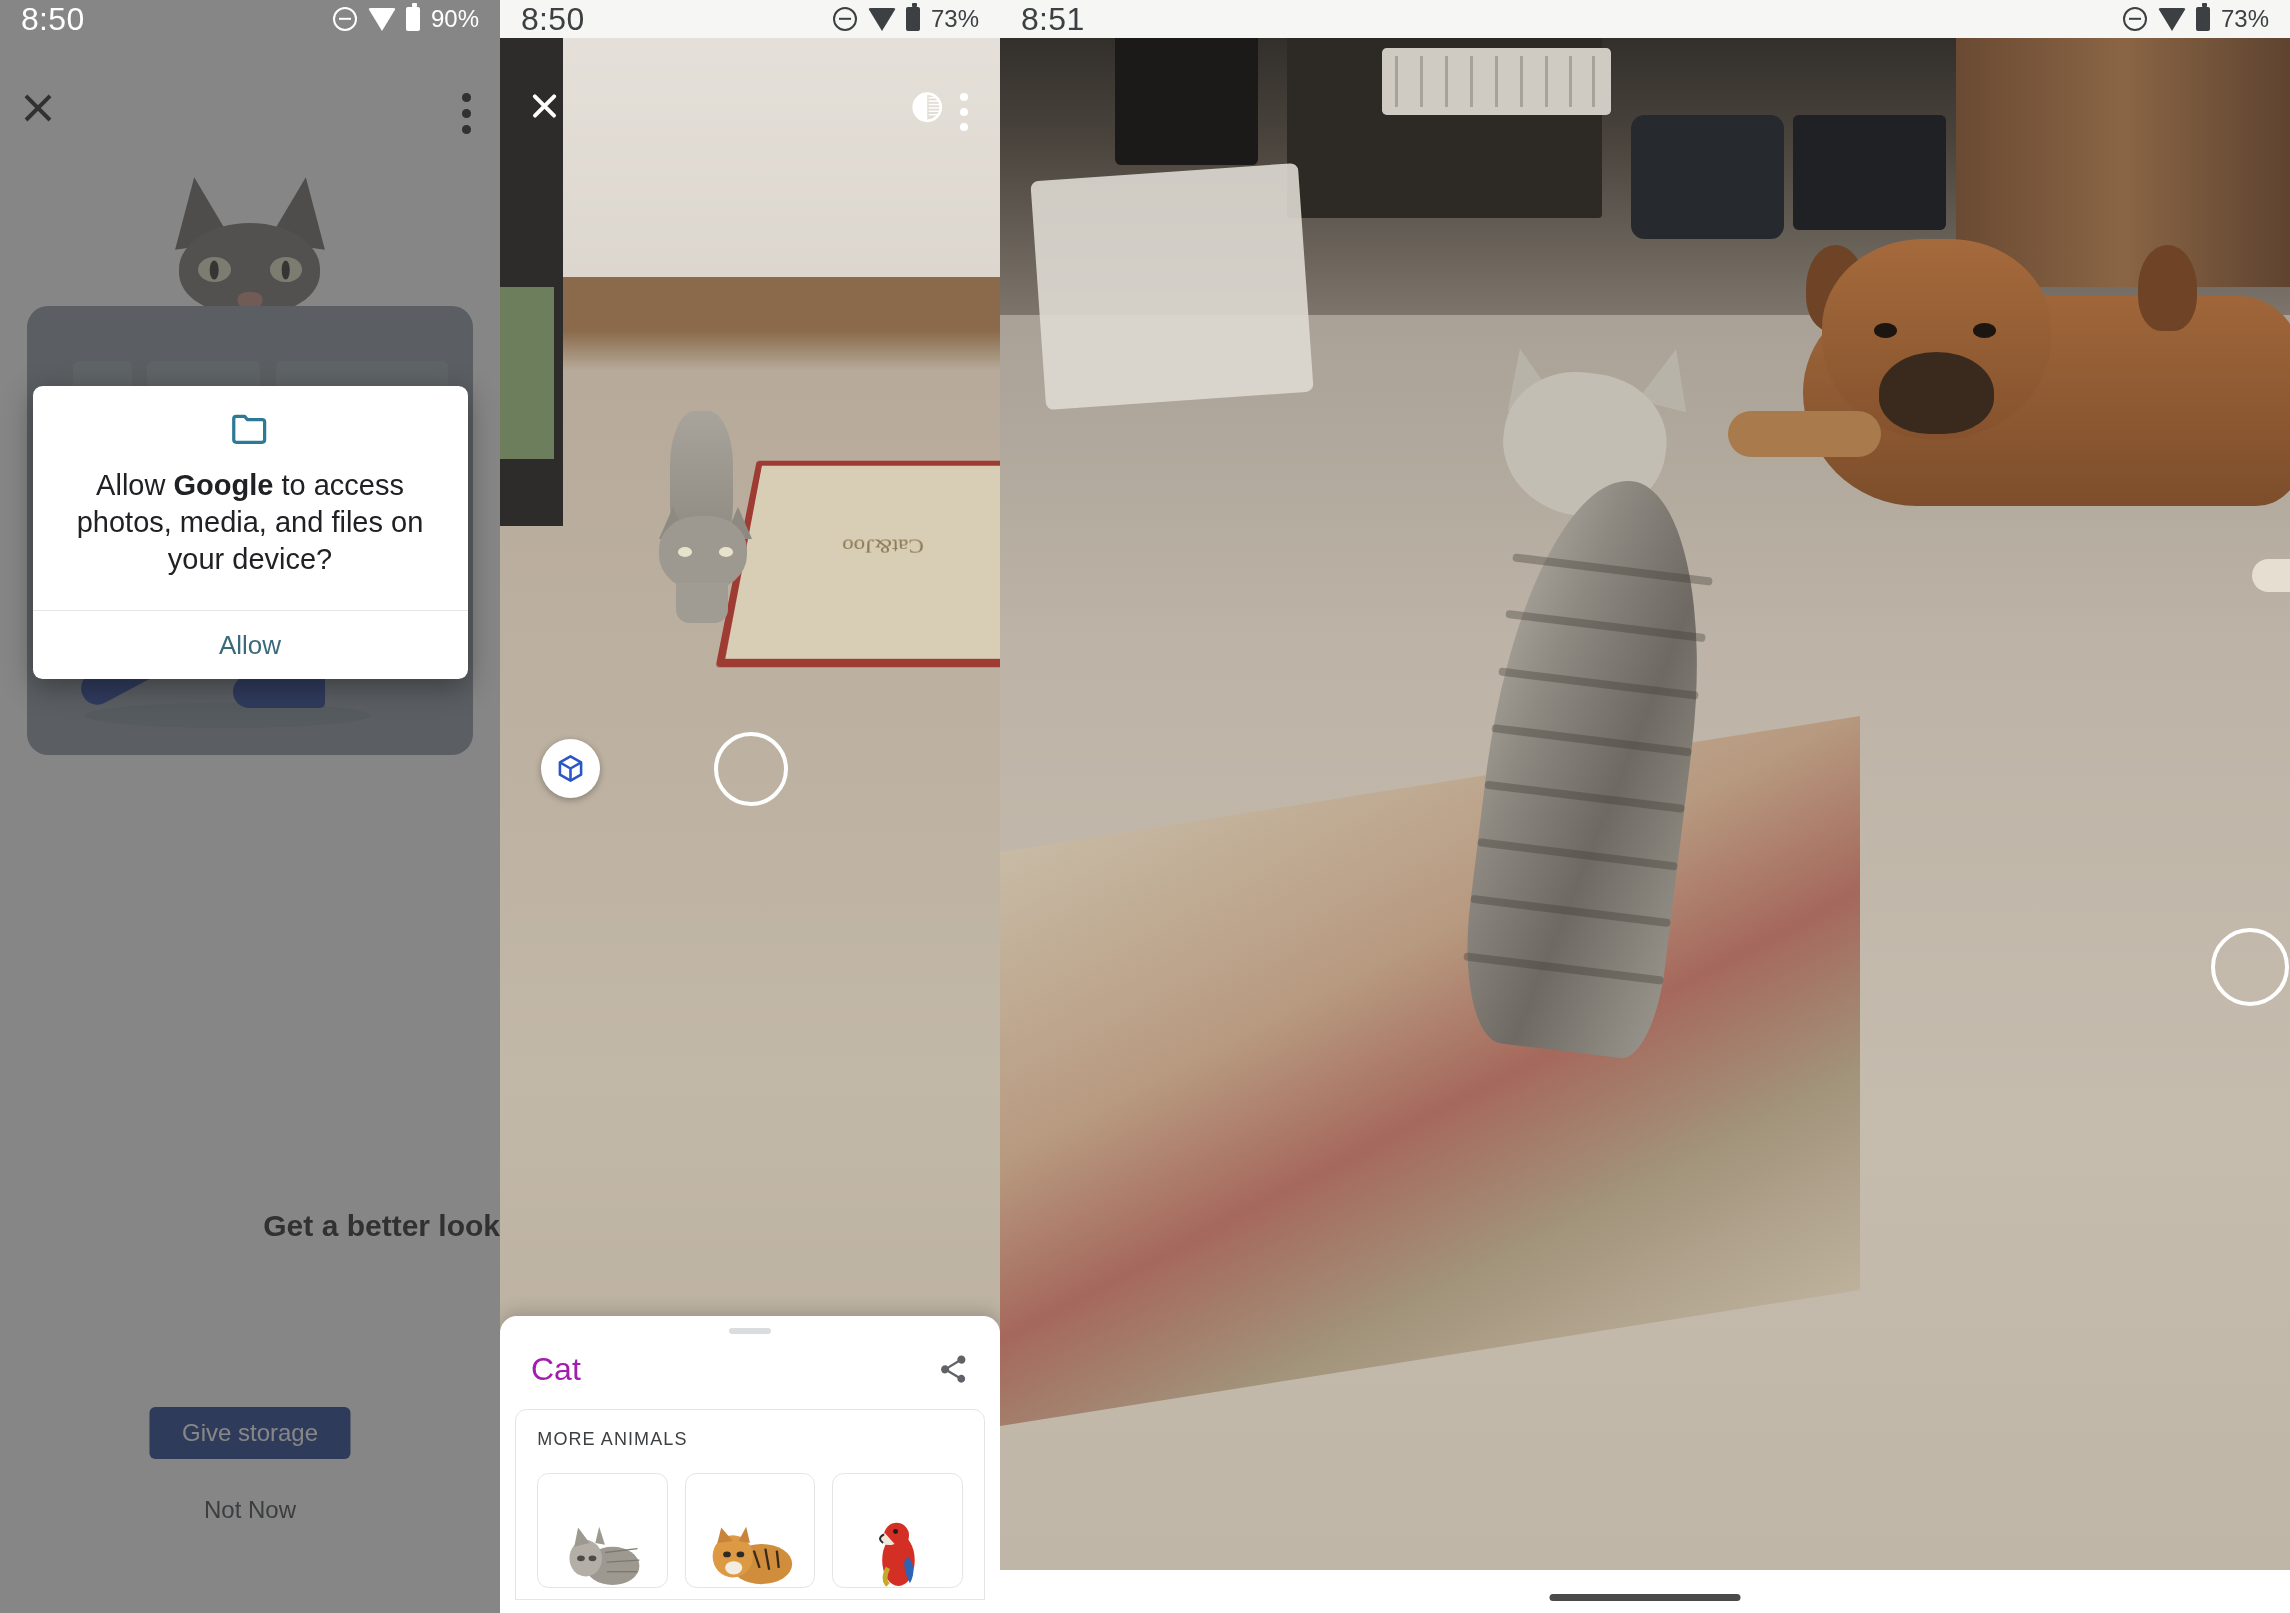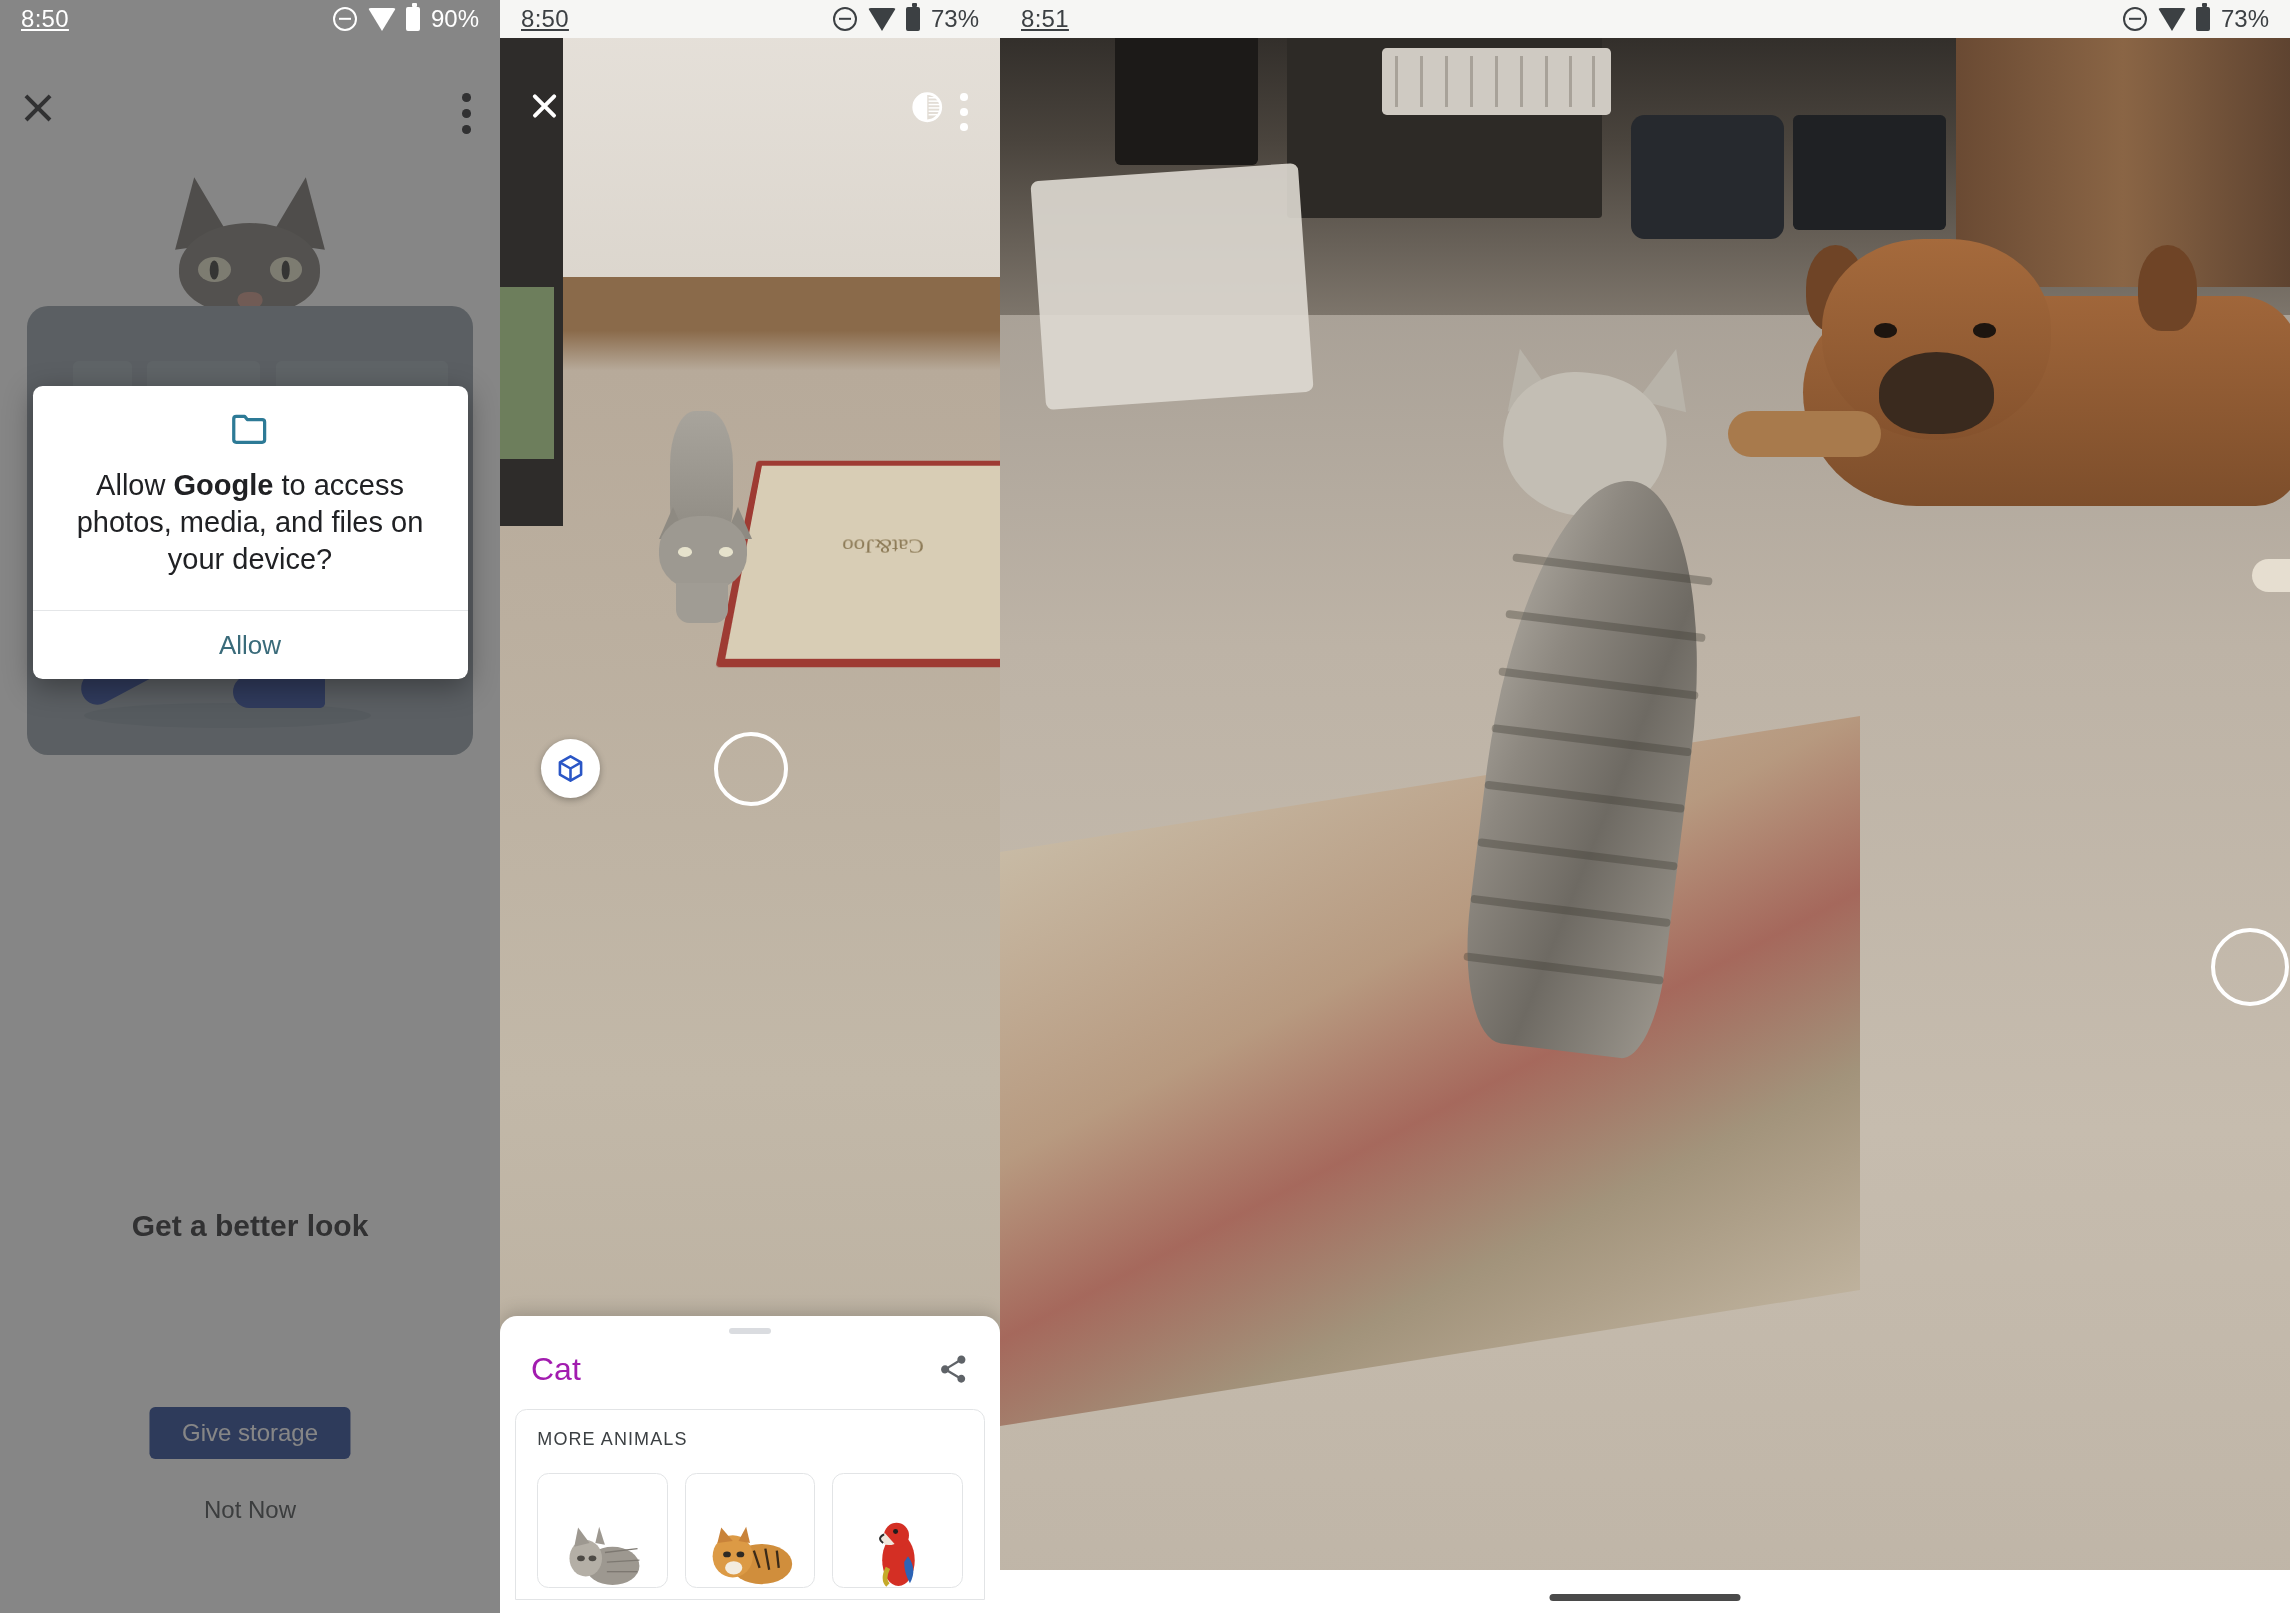--- a/index.html
+++ b/index.html
@@ -17,21 +17,21 @@
   .p3 { width: 1290px; background: #b0a79c; }
 
   
   .statusbar {
     position: absolute; top: 0; left: 0; right: 0; height: 38px;
     display: flex; align-items: center; justify-content: space-between;
     padding: 0 21px; z-index: 60;
   }
   .sb-light { color: #ffffff; }
   .sb-dark  { color: #3c4043; background: #f6f6f4; }
-  .sb-time { font-size: 24px; letter-spacing: 0.3px; text-decoration: underline; }
+  .sb-time { font-size: 32px; letter-spacing: 0.3px; }
   .sb-icons { display: flex; align-items: center; gap: 10.5px; }
   .sb-pct { font-size: 24px; }
   .ic-dnd { width: 24px; height: 24px; border-radius: 50%; border: 2.4px solid currentColor;
             position: relative; }
   .ic-dnd::after { content: ""; position: absolute; left: 3.8px; right: 3.8px; top: 50%;
                    height: 2.4px; background: currentColor; transform: translateY(-50%); }
   .ic-wifi { width: 0; height: 0; border-left: 14.3px solid transparent;
              border-right: 14.3px solid transparent; border-top: 23px solid currentColor;
              border-radius: 2.9px; }
   .ic-batt { width: 14.3px; height: 24px; border: 2.4px solid currentColor; border-radius: 1.9px;
@@ -91,21 +91,21 @@
   .pantsB { position: absolute; left: 180px; top: -17px; width: 59px; height: 54px;
             background: #1d5b45; border-radius: 7.6px; }
   .shoe { position: absolute; background: #1f3a93; border-radius: 34px 9.6px 9.6px 32.5px; }
   .shoe1 { left: 13.4px; top: 98px; width: 82px; height: 32.5px; transform: rotate(-28deg); }
   .shoe2 { left: 168px; top: 113px; width: 92px; height: 32.5px; }
   .shadow-blob { position: absolute; left: 19px; bottom: 5.7px; width: 287px; height: 25px;
             background: #7e8a95; border-radius: 50%; opacity:.75; }
   .cylinder { position: absolute; right: 32.5px; top: 170px; width: 65px; height: 153px;
             background: #2d7a4e; border-radius: 7.6px; }
 
-  .p1-h2 { position: absolute; left: 0; right: 0; top: 1209px; text-align: center;
+  .p1-h2 { position: absolute; left: 0; right: 0; top: 1209px; text-align: right;
            font-size: 30px; font-weight: bold; color: #202124; }
   .p1-sub { position: absolute; left: 54px; right: 54px; top: 1264px; text-align: center;
             font-size: 23px; line-height: 1.42; color: #5f6368; }
   .p1-cta { position: absolute; left: 50%; transform: translateX(-50%); top: 1407px;
             background: #1a3a8f; color: #ffffff; border: none; border-radius: 5.7px;
             padding: 0 32.5px; height: 52px; font-size: 24px; font-family: inherit; cursor: pointer; }
   .p1-not { position: absolute; left: 0; right: 0; top: 1496px; text-align: center;
             font-size: 24px; color: #3c4043; cursor: pointer; }
 
   

